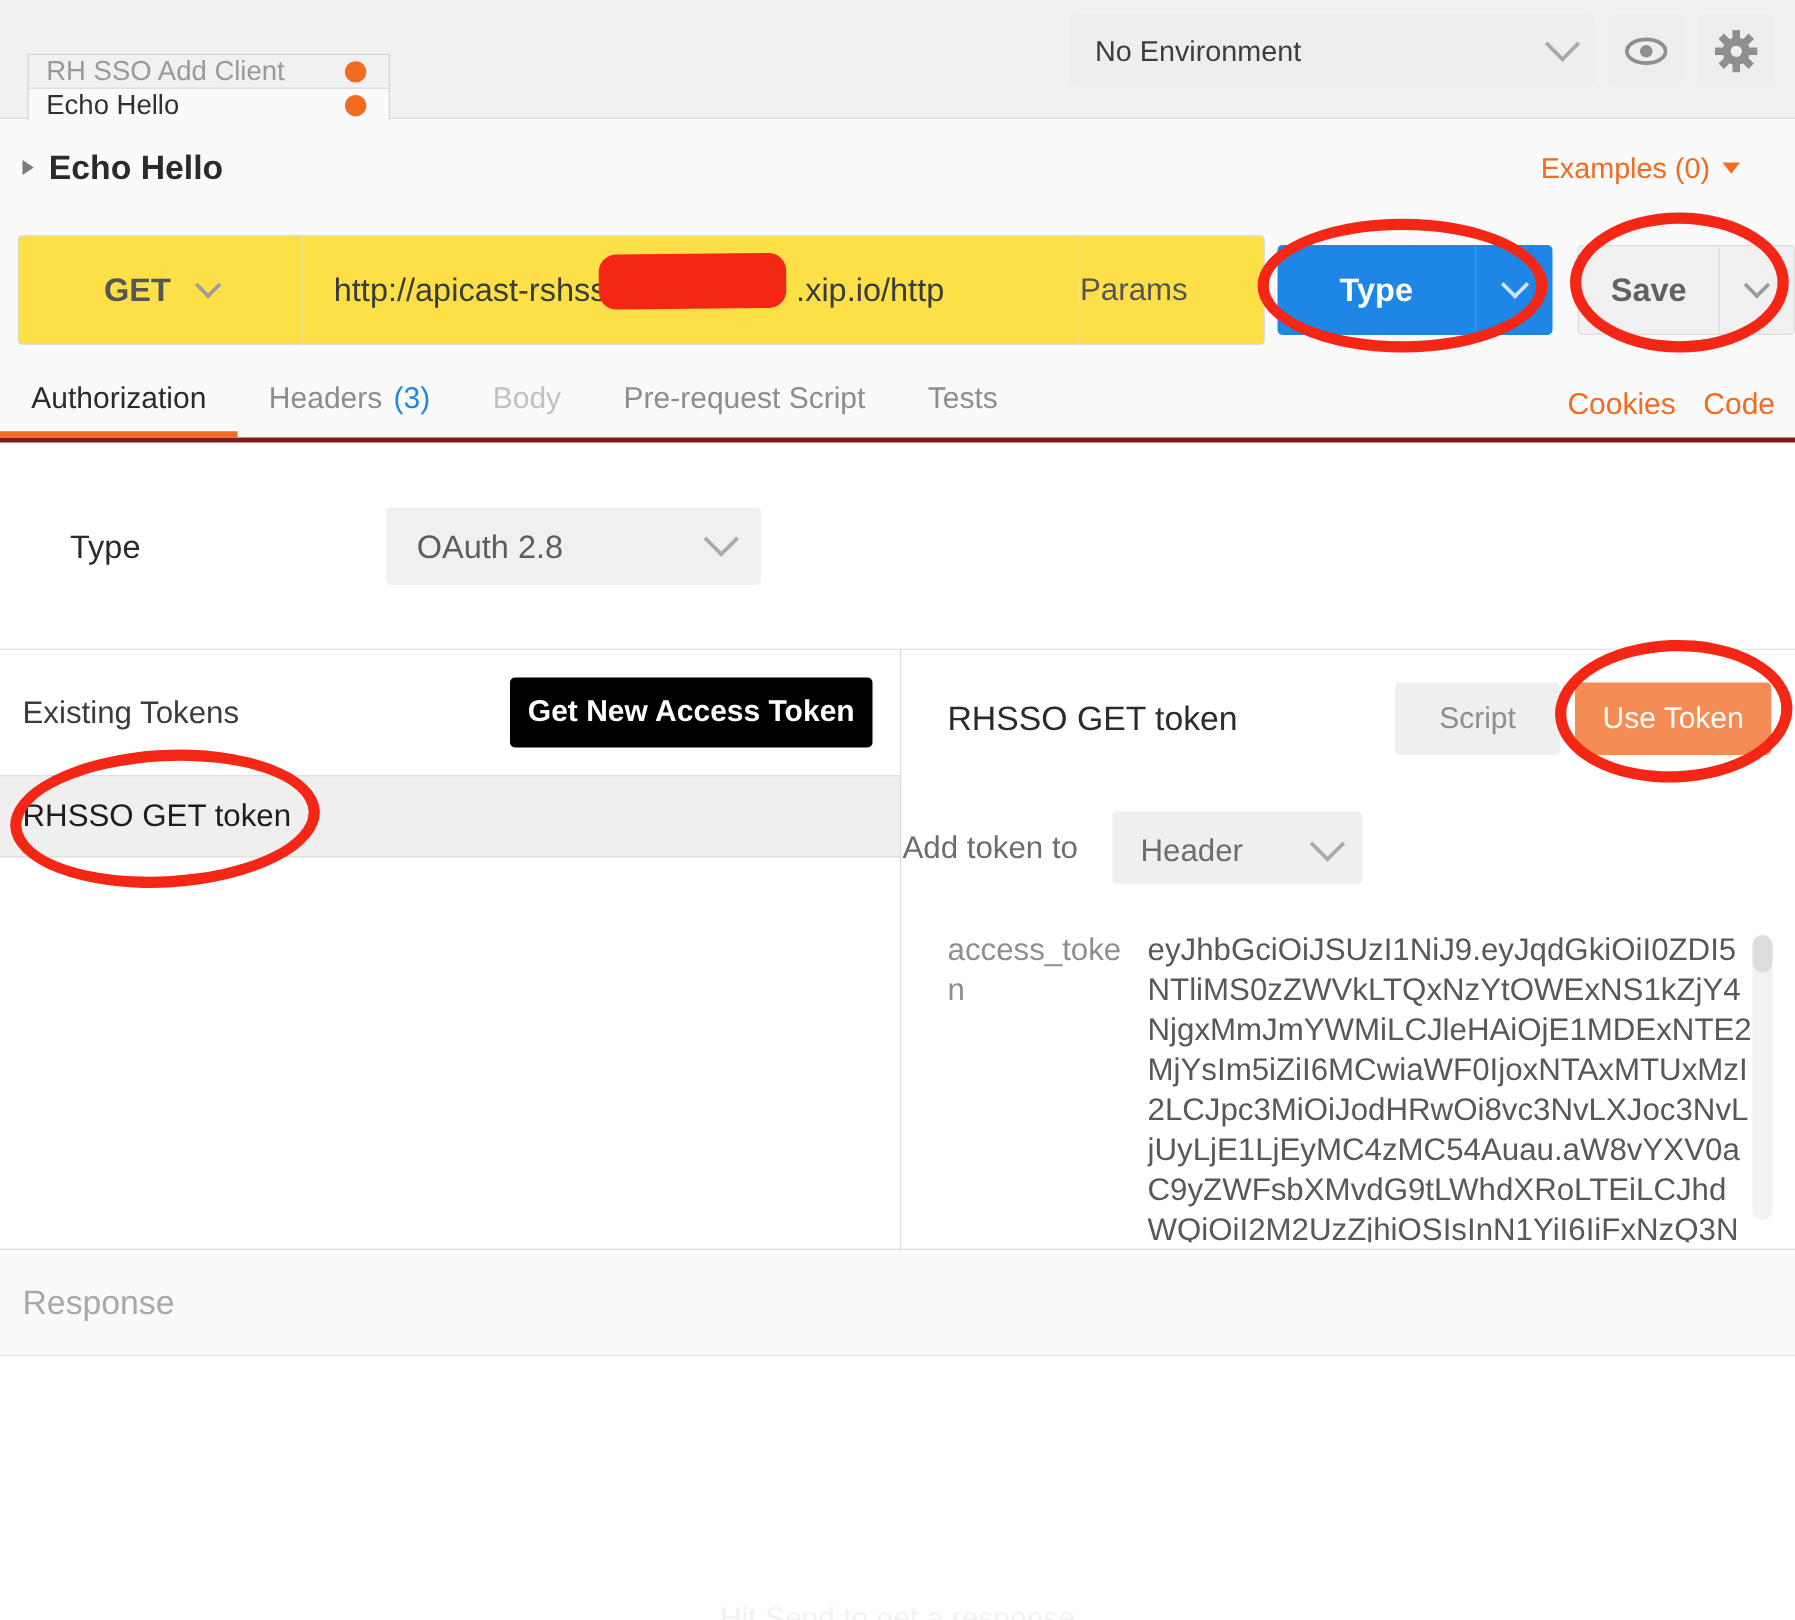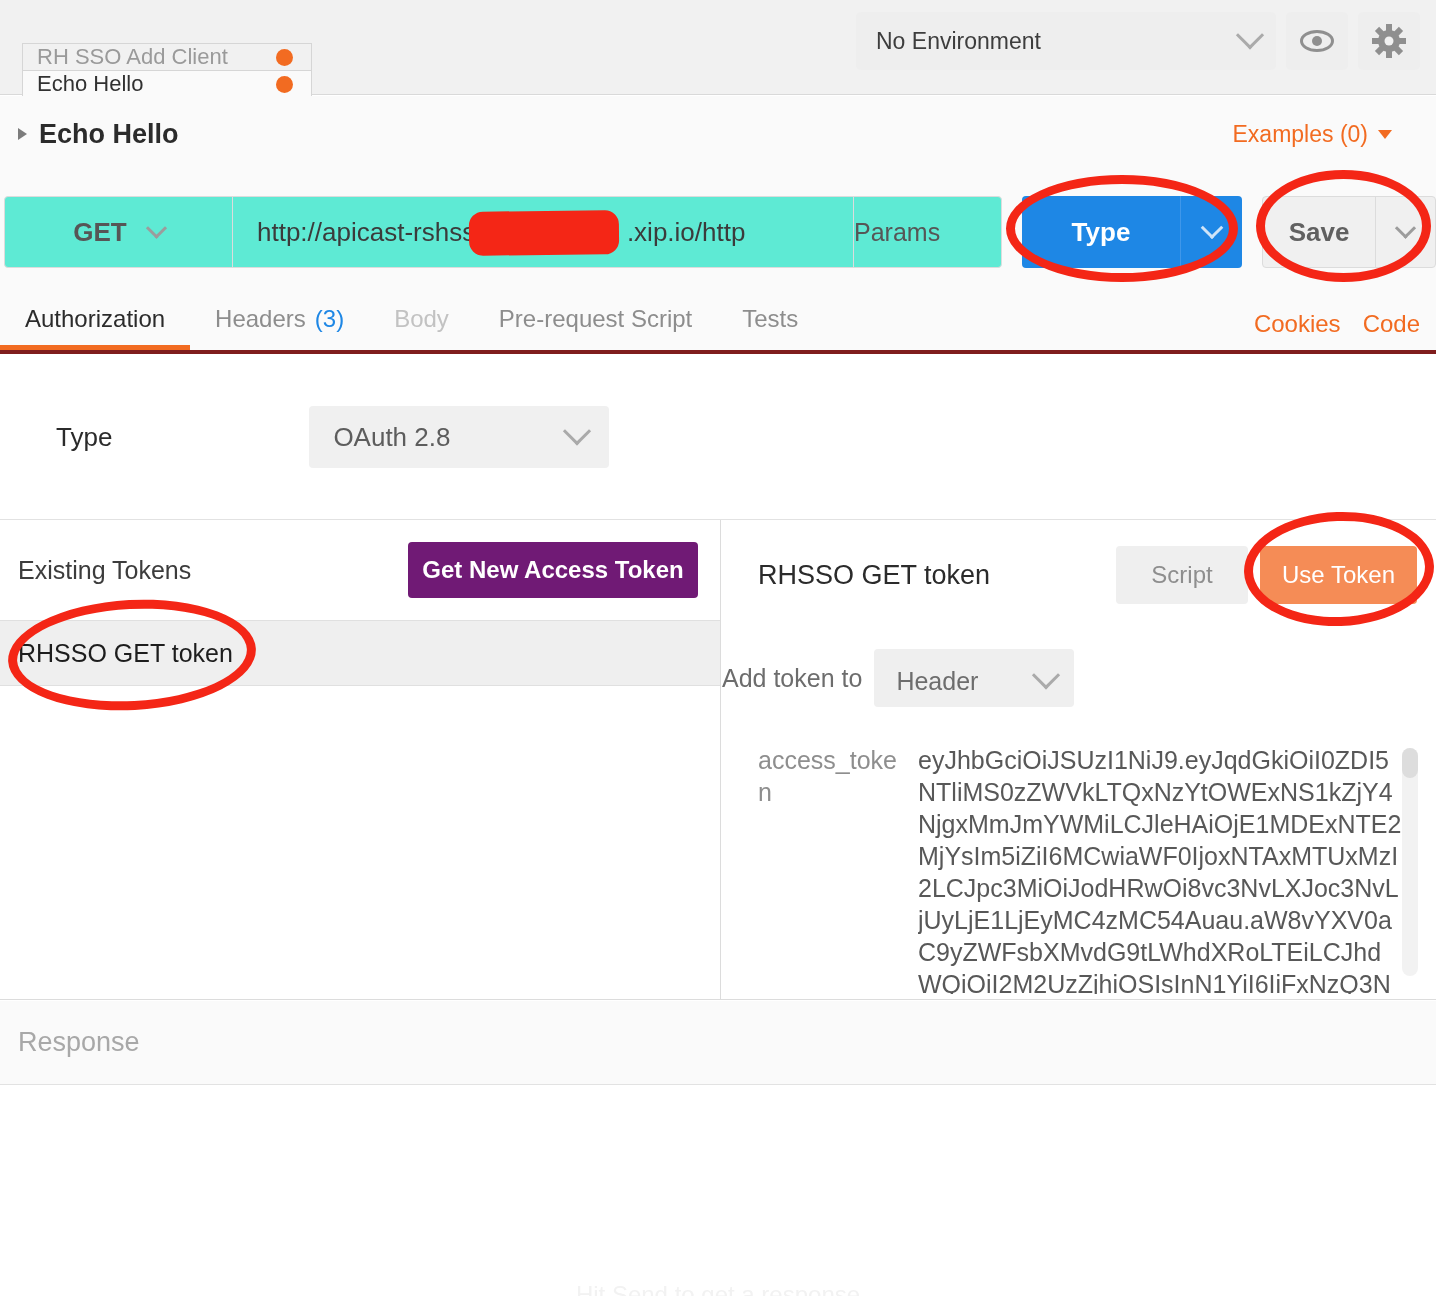--- a/index.html
+++ b/index.html
@@ -131,26 +131,26 @@
   }
 
   
   .urlbar {
     position: absolute; left: 0; top: 172px;
     width: 1436px; height: 120px;
     background: #fafafa;
     display: flex; align-items: center;
   }
   .url-group {
-    margin-left: 4px;
+    margin-left: 14px;
     display: flex; align-items: stretch;
-    height: 72px;
+    height: 88px;
     border: 1px solid #dcdcdc;
     border-radius: 4px;
-    background: #5eead4;
+    background: #fde047;
     overflow: hidden;
   }
   .method-box {
     width: 228px;
     display: flex; align-items: center; justify-content: center;
     gap: 22px;
     border-right: 1px solid #dcdcdc;
     cursor: pointer;
   }
   .method-text { font-size: 26px; color: #565656; font-weight: bold; }
@@ -302,21 +302,21 @@
     height: 100px;
     display: flex; align-items: center;
   }
   .existing-label {
     margin-left: 18px;
     font-size: 25px; color: #3c3c3c;
   }
   .get-token-btn {
     position: absolute; right: 22px; top: 22px;
     width: 290px; height: 56px;
-    background: #701a75;
+    background: #000000;
     border-radius: 4px;
     display: flex; align-items: center; justify-content: center;
     color: #fff; font-size: 24px; font-weight: bold;
     cursor: pointer;
   }
   .token-list-item {
     height: 66px;
     background: #efefef;
     border-top: 1px solid #e0e0e0;
     border-bottom: 1px solid #e0e0e0;
@@ -356,21 +356,21 @@
     cursor: pointer;
   }
   .addto-row {
     position: relative; height: 96px;
     display: flex; align-items: center;
   }
   .addto-label {
     font-size: 25px; color: #6d6d6d;
   }
   .addto-select {
-    margin-left: 12px;
+    margin-left: 28px;
     width: 200px; height: 58px;
     background: #efefef; border-radius: 4px;
     display: flex; align-items: center;
     padding: 6px 18px 0 22px;
     cursor: pointer;
   }
   .addto-value { font-size: 25px; color: #6d6d6d; }
 
   .token-field {
     position: relative;

